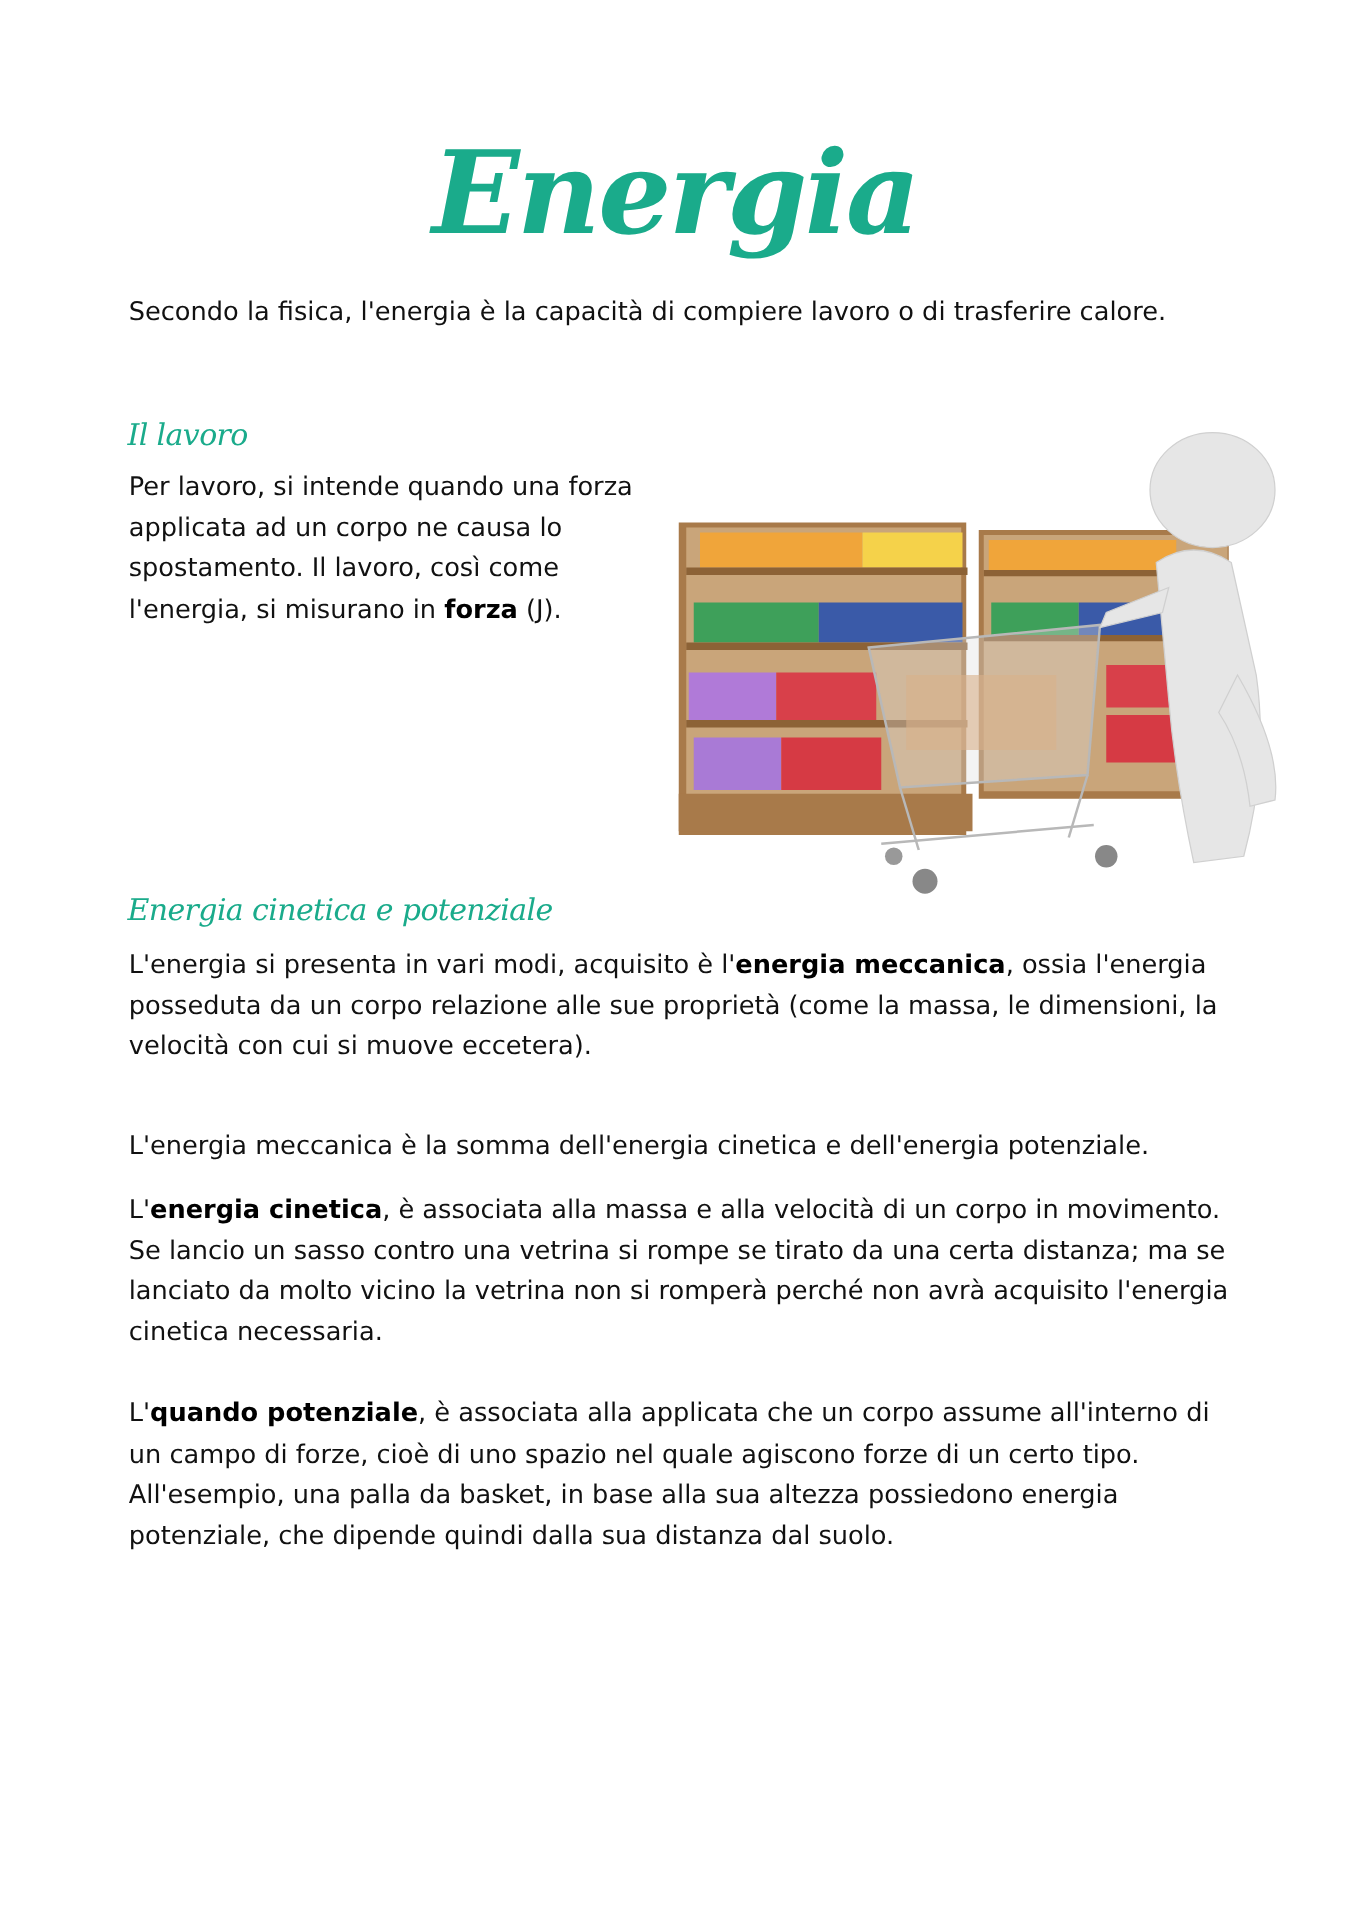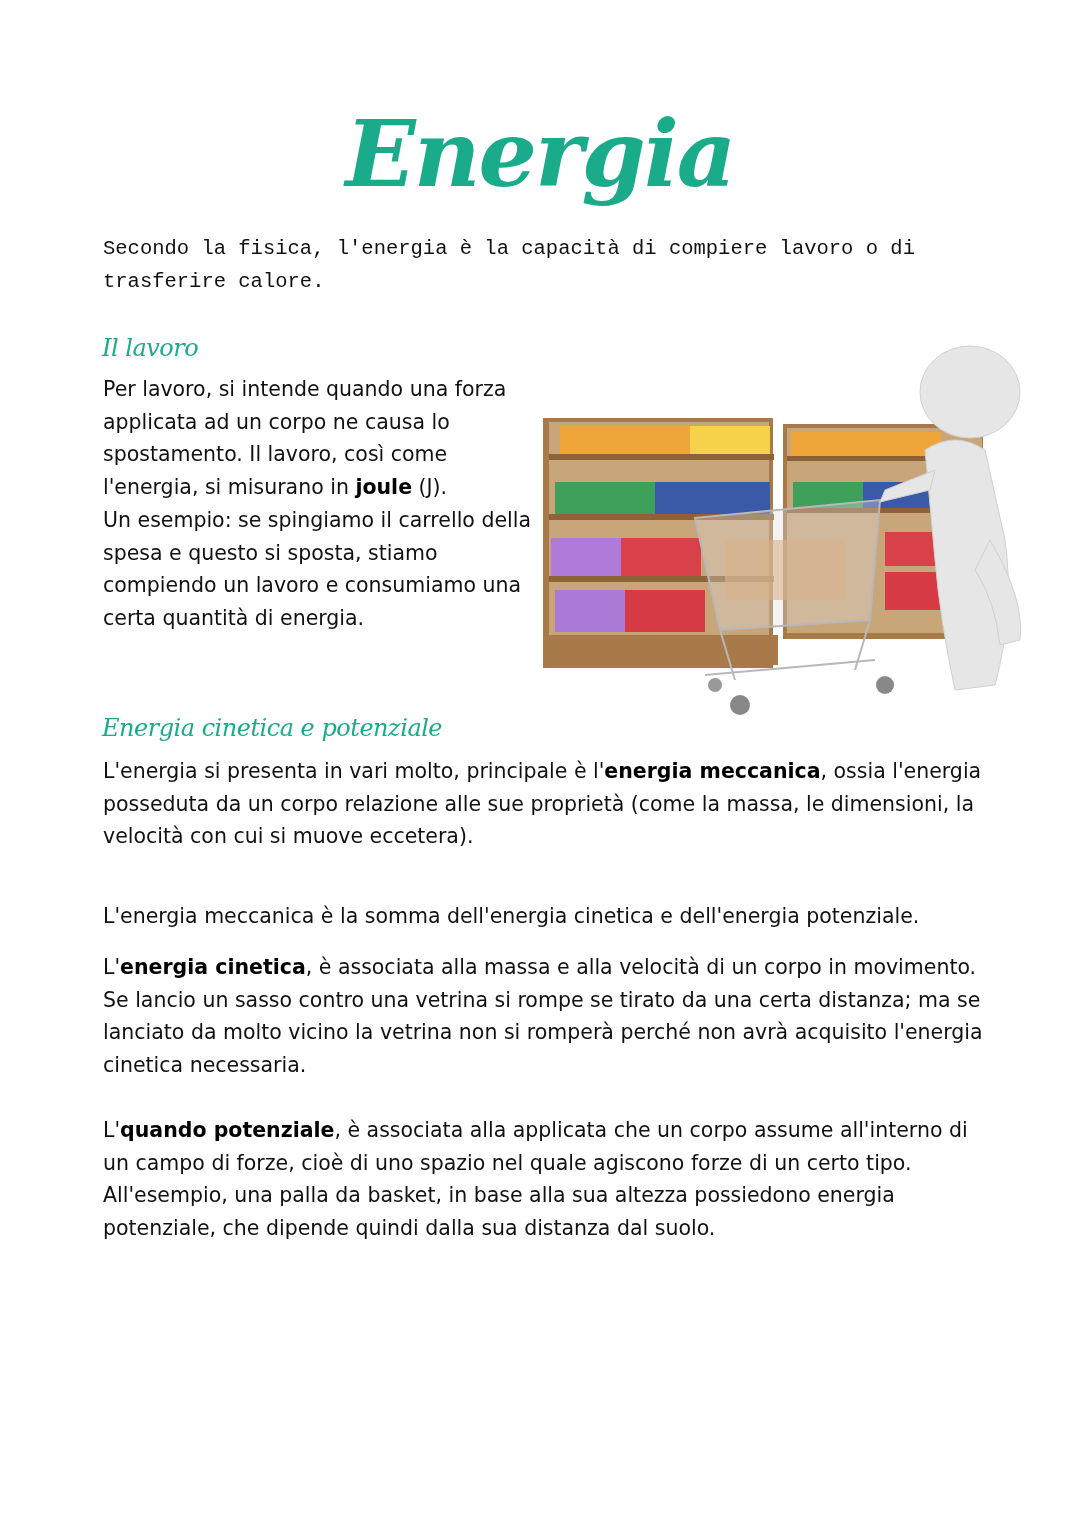--- a/index.html
+++ b/index.html
@@ -5,38 +5,38 @@
   html, body { margin: 0; padding: 0; background: #ffffff; }
   body { width: 1080px; height: 1527px; position: relative; overflow: hidden;
          font-family: "DejaVu Sans", sans-serif; color: #111111; }
   .title { position: absolute; left: 0; width: 1080px; top: 108px; text-align: center;
            font-family: "DejaVu Serif", serif; font-style: italic; font-weight: bold;
            font-size: 92px; letter-spacing: -2px; color: #1aab8b; line-height: 1; }
   .p { position: absolute; left: 103px; font-size: 20.5px; line-height: 32.7px; margin: 0; }
   .p b { font-weight: bold; color: #000; }
   .h2 { position: absolute; left: 102px; font-family: "DejaVu Serif", serif; font-style: italic;
         color: #1aab8b; font-size: 24px; line-height: 1; letter-spacing: -0.5px; }
-  .intro { top: 233px; width: 830px; font-family: Liberation Mono, monospace; }
+  .intro { top: 233px; width: 830px; }
   .lavoro-text { top: 373px; width: 440px; }
   .s2-text1 { top: 755px; width: 880px; }
   .s2-text2 { top: 886px; width: 880px; margin-top: 14px; }
   .s2-text3 { top: 951px; width: 880px; }
   .s2-text4 { top: 1114px; width: 880px; }
   .illus { position: absolute; left: 535px; top: 340px; width: 495px; height: 390px; }
 </style>
 </head>
 <body>
 
 <div class="title">Energia</div>
 
 <p class="p intro">Secondo la fisica, l'energia è la capacità di compiere lavoro o di trasferire calore.</p>
 
 <div class="h2" style="top:336px;">Il lavoro</div>
 
-<p class="p lavoro-text"><span>Per lavoro, si intende quando una forza applicata ad un corpo ne causa lo spostamento. Il lavoro, così come l'energia, si misurano in </span><b>joule</b><span> (J).</span><br><span>Un esempio: se spingiamo il carrello della spesa e questo si sposta, stiamo compiendo un lavoro e consumiamo una certa quantità di energia.</span></p>
+<p class="p lavoro-text"><span>Per lavoro, si intende quando una forza applicata ad un corpo ne causa lo spostamento. Il lavoro, così come l'energia, si misurano in </span><b>forza</b><span> (J).</span><br></p>
 
 <svg class="illus" viewBox="0 0 495 390">
 
   <rect x="8" y="78" width="230" height="250" fill="#a87a4a"></rect>
   <rect x="14" y="82" width="220" height="240" fill="#c9a57a"></rect>
   <g>
     <rect x="25" y="86" width="130" height="28" fill="#f0a53a"></rect>
     <rect x="155" y="86" width="80" height="28" fill="#f5d24a"></rect>
   </g>
   <rect x="14" y="114" width="225" height="6" fill="#8c6236"></rect>
@@ -75,19 +75,19 @@
   <g fill="#e6e6e6" stroke="#d0d0d0" stroke-width="1">
     <ellipse cx="435" cy="52" rx="50" ry="46"></ellipse>
     <path d="M390 110 Q420 90 450 110 L470 200 Q480 270 460 345 L420 350 Q405 280 400 220 Z"></path>
     <path d="M400 130 L350 150 L345 162 L395 150 Z"></path>
     <path d="M455 200 Q490 260 485 300 L465 305 Q460 260 440 230 Z"></path>
   </g>
 </svg>
 
 <div class="h2" style="top:716px;">Energia cinetica e potenziale</div>
 
-<p class="p s2-text1"><span>L'energia si presenta in vari molto, principale è l'</span><b>energia meccanica</b><span>, ossia l'energia posseduta da un corpo relazione alle sue proprietà (come la massa, le dimensioni, la velocità con cui si muove eccetera).</span></p>
+<p class="p s2-text1"><span>L'energia si presenta in vari modi, acquisito è l'</span><b>energia meccanica</b><span>, ossia l'energia posseduta da un corpo relazione alle sue proprietà (come la massa, le dimensioni, la velocità con cui si muove eccetera).</span></p>
 
 <p class="p s2-text2">L'energia meccanica è la somma dell'energia cinetica e dell'energia potenziale.</p>
 
 <p class="p s2-text3"><span>L'</span><b>energia cinetica</b><span>, è associata alla massa e alla velocità di un corpo in movimento. Se lancio un sasso contro una vetrina si rompe se tirato da una certa distanza; ma se lanciato da molto vicino la vetrina non si romperà perché non avrà acquisito l'energia cinetica necessaria.</span></p>
 
 <p class="p s2-text4"><span>L'</span><b>quando potenziale</b><span>, è associata alla applicata che un corpo assume all'interno di un campo di forze, cioè di uno spazio nel quale agiscono forze di un certo tipo.  All'esempio, una palla da basket, in base alla sua altezza possiedono energia potenziale, che dipende quindi dalla sua distanza dal suolo.</span></p>
 
 </body></html>

